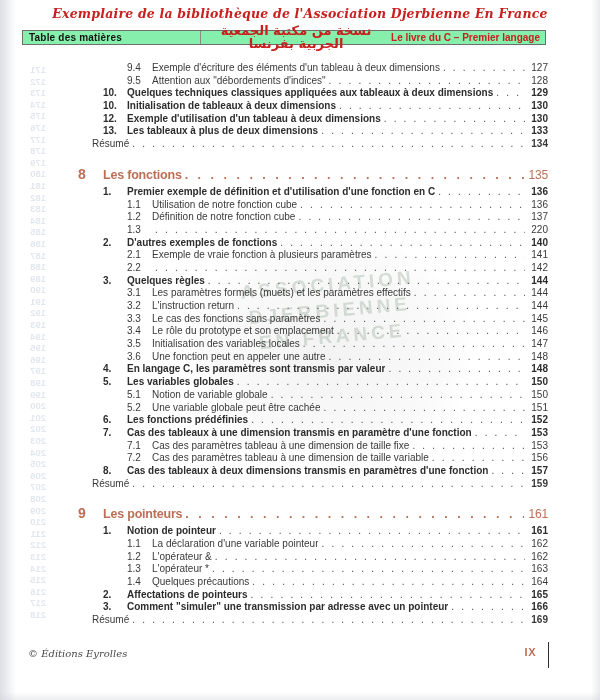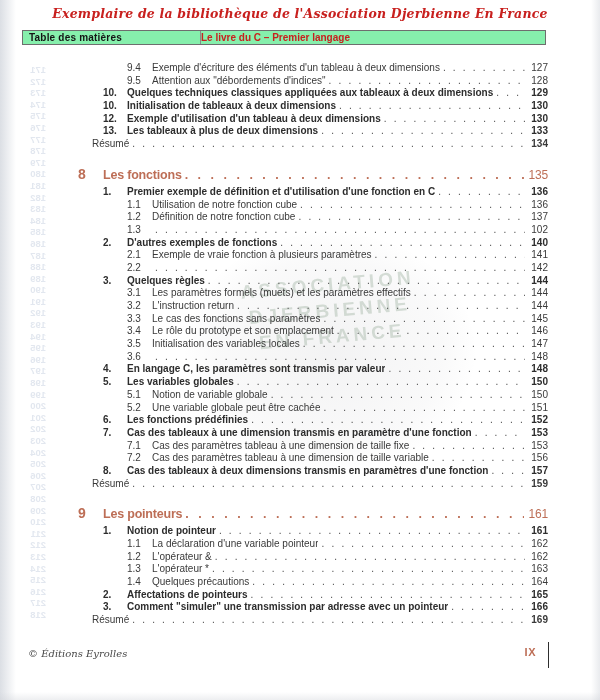--- a/index.html
+++ b/index.html
@@ -151,20 +151,21 @@
   <div class="wm-text">
       <div>ASSOCIATION</div>
       <div>DJERBIENNE</div>
       <div>EN FRANCE</div>
     </div>
 
   <div class="stamp-title">Exemplaire de la bibliothèque de l'Association Djerbienne En France</div>
 
   <div class="header-bar">
     <div class="hb-left">Table des matières</div>
+    <div class="hb-center">نسخة من مكتبة الجمعية الجربية بفرنسا</div>
     <div class="hb-right">Le livre du C – Premier langage</div>
   </div>
 
   <div class="toc">
       <div>
         <div class="row r-sub">
           <span class="num">9.4</span>
           <span class="t">Exemple d'écriture des éléments d'un tableau à deux dimensions</span>
           <span class="dots">. . . . . . . . . . . . . . . . . . . . . . . . . . . . . . . . . . . . . . . . . . . . . . . . . . . . . . . . . . . . . . . . . . . . . . . . . . . . . . . . . . . . . . . . . . </span>
           <span class="pg">127</span>
@@ -226,21 +227,21 @@
         </div>
         <div class="row r-sub">
           <span class="num">1.2</span>
           <span class="t">Définition de notre fonction cube</span>
           <span class="dots">. . . . . . . . . . . . . . . . . . . . . . . . . . . . . . . . . . . . . . . . . . . . . . . . . . . . . . . . . . . . . . . . . . . . . . . . . . . . . . . . . . . . . . . . . . </span>
           <span class="pg">137</span>
         </div>
         <div class="row r-sub">
           <span class="num">1.3</span>
           <span class="dots">. . . . . . . . . . . . . . . . . . . . . . . . . . . . . . . . . . . . . . . . . . . . . . . . . . . . . . . . . . . . . . . . . . . . . . . . . . . . . . . . . . . . . . . . . . </span>
-          <span class="pg">102</span>
+          <span class="pg">220</span>
         </div>
         <div class="row r-s1">
           <span class="num">2.</span>
           <span class="t">D'autres exemples de fonctions</span>
           <span class="dots">. . . . . . . . . . . . . . . . . . . . . . . . . . . . . . . . . . . . . . . . . . . . . . . . . . . . . . . . . . . . . . . . . . . . . . . . . . . . . . . . . . . . . . . . . . </span>
           <span class="pg">140</span>
         </div>
         <div class="row r-sub">
           <span class="num">2.1</span>
           <span class="t">Exemple de vraie fonction à plusieurs paramètres</span>
@@ -283,20 +284,21 @@
           <span class="pg">146</span>
         </div>
         <div class="row r-sub">
           <span class="num">3.5</span>
           <span class="t">Initialisation des variables locales</span>
           <span class="dots">. . . . . . . . . . . . . . . . . . . . . . . . . . . . . . . . . . . . . . . . . . . . . . . . . . . . . . . . . . . . . . . . . . . . . . . . . . . . . . . . . . . . . . . . . . </span>
           <span class="pg">147</span>
         </div>
         <div class="row r-sub">
           <span class="num">3.6</span>
+          <span class="t">Une fonction peut en appeler une autre</span>
           <span class="dots">. . . . . . . . . . . . . . . . . . . . . . . . . . . . . . . . . . . . . . . . . . . . . . . . . . . . . . . . . . . . . . . . . . . . . . . . . . . . . . . . . . . . . . . . . . </span>
           <span class="pg">148</span>
         </div>
         <div class="row r-s1">
           <span class="num">4.</span>
           <span class="t">En langage C, les paramètres sont transmis par valeur</span>
           <span class="dots">. . . . . . . . . . . . . . . . . . . . . . . . . . . . . . . . . . . . . . . . . . . . . . . . . . . . . . . . . . . . . . . . . . . . . . . . . . . . . . . . . . . . . . . . . . </span>
           <span class="pg">148</span>
         </div>
         <div class="row r-s1">

